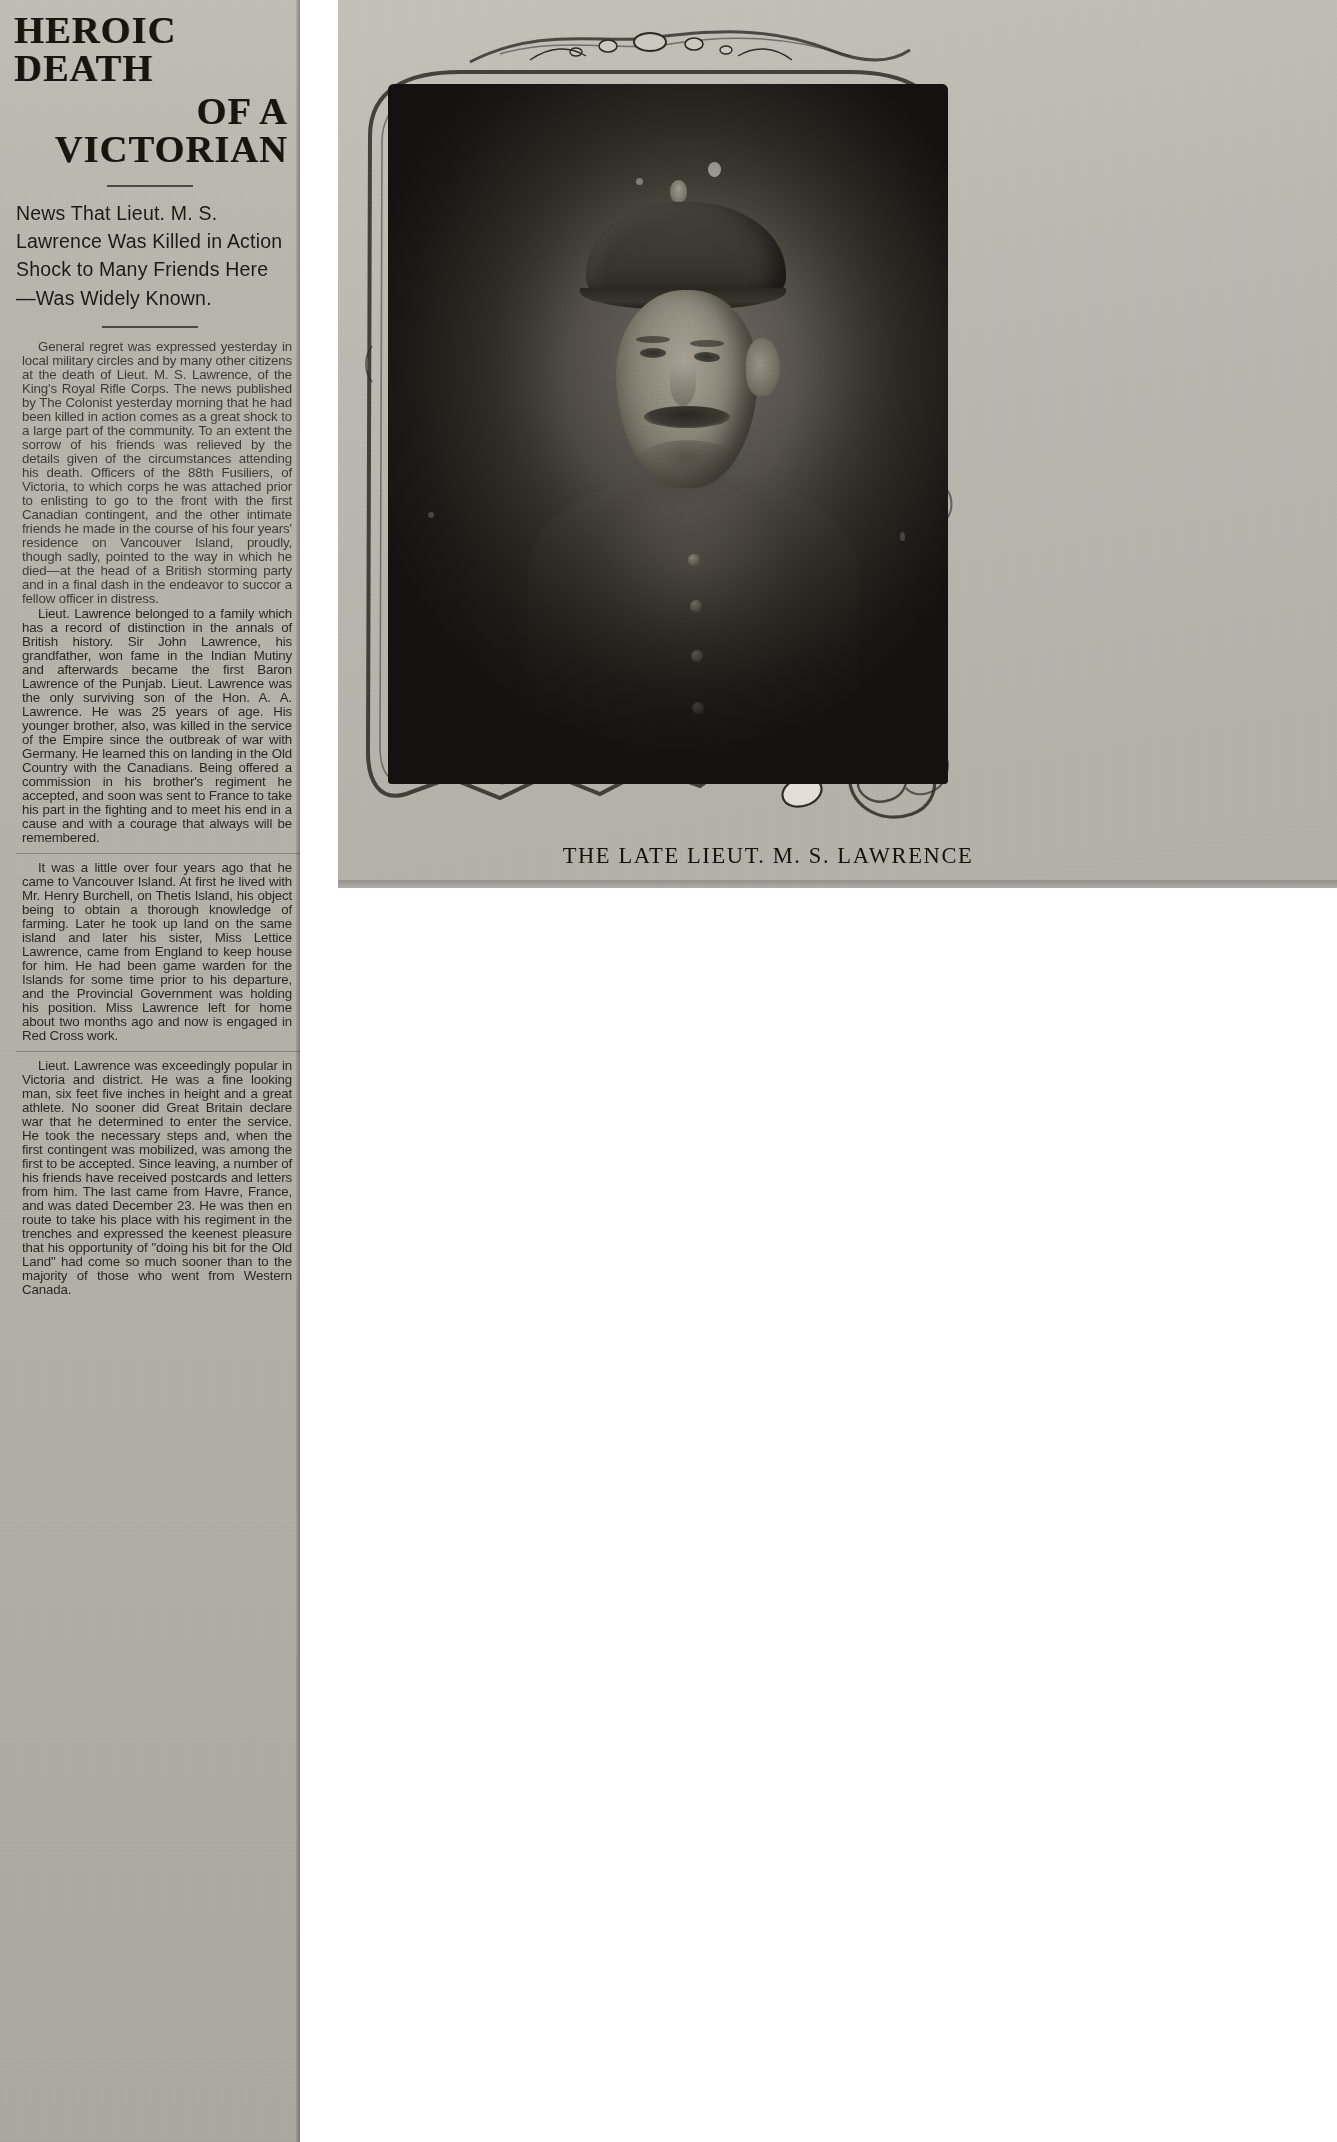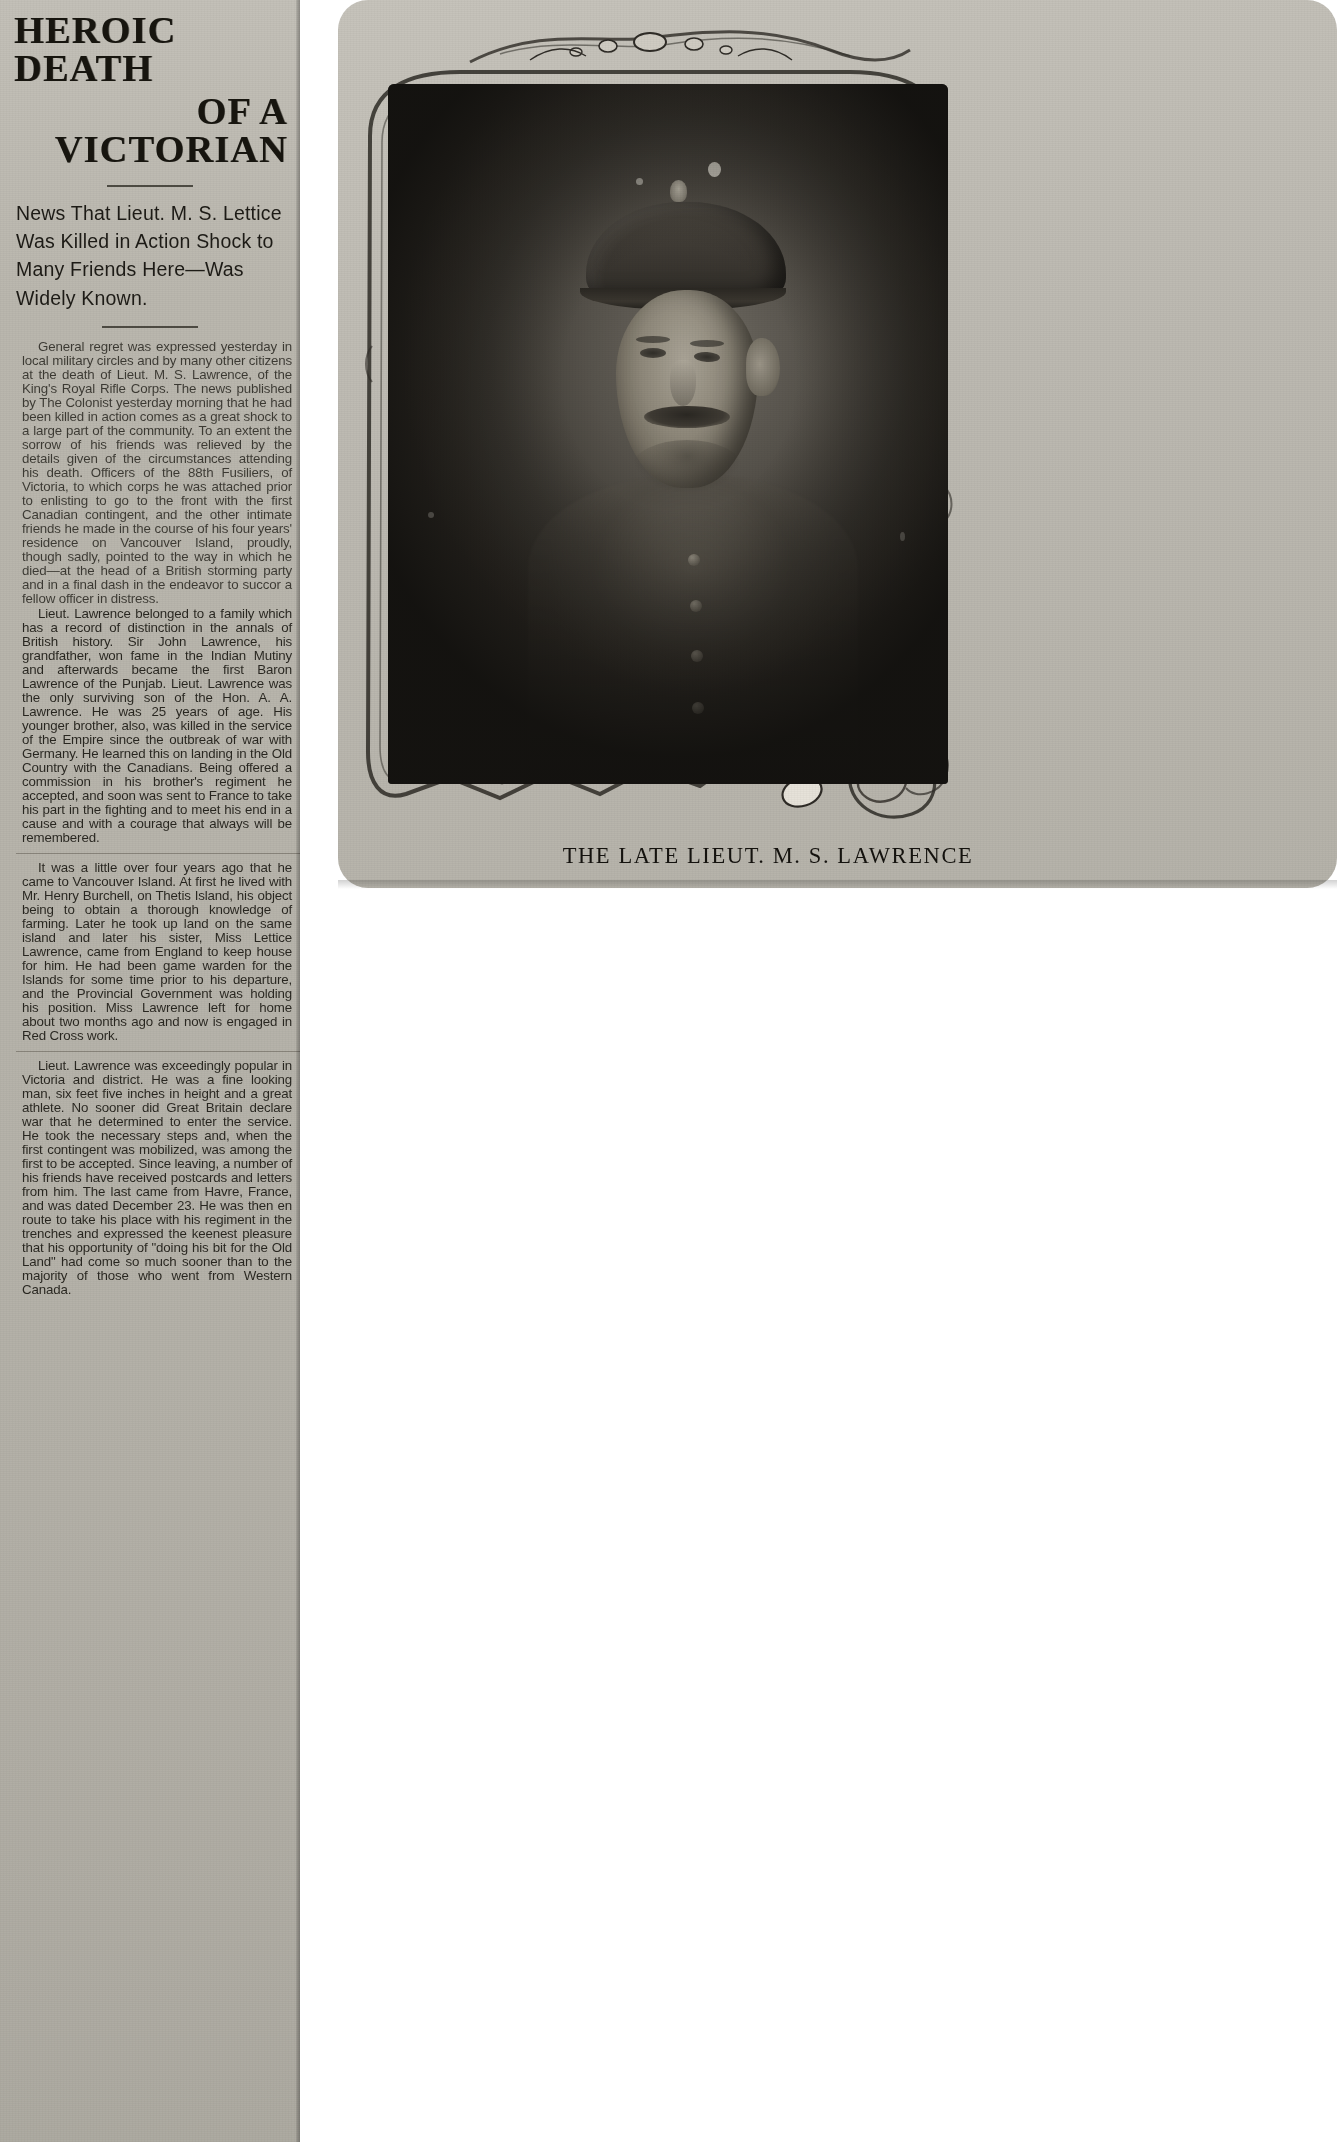--- a/index.html
+++ b/index.html
@@ -121,21 +121,20 @@
   
   #photo-panel {
     position: absolute;
     left: 338px;
     top: 0;
     width: 999px;
     height: 888px;
     background: #bdbab2;
     background-image: linear-gradient(170deg, #c6c3bb 0%, #bcb9b1 45%, #b5b2a9 100%);
     overflow: hidden;
-    border-radius: 30px;
   }
   #photo-frame-wrap {
     position: absolute;
     left: 12px;
     top: 16px;
     width: 620px;
     height: 820px;
   }
 
   .art-frame {
@@ -303,21 +302,21 @@
 
   <div id="clipping">
 
     <div class="headline-block">
       <div class="headline-line hl-1">HEROIC DEATH</div>
       <div class="headline-line hl-2">OF A VICTORIAN</div>
     </div>
 
     <div class="rule"></div>
 
-    <div class="subhead">News That Lieut. M. S. Lettice Was Killed in Action Shock to Many Friends Here—Was Widely Known.</div>
+    <div class="subhead">News That Lieut. M. S. Lawrence Was Killed in Action Shock to Many Friends Here—Was Widely Known.</div>
 
     <div class="rule wide"></div>
 
     <div class="body-col">
       <p class="para first-faint">General regret was expressed yesterday in local military circles and by many other citizens at the death of Lieut. M. S. Lawrence, of the King's Royal Rifle Corps. The news published by The Colonist yesterday morning that he had been killed in action comes as a great shock to a large part of the community. To an extent the sorrow of his friends was relieved by the details given of the circumstances attending his death. Officers of the 88th Fusiliers, of Victoria, to which corps he was attached prior to enlisting to go to the front with the first Canadian contingent, and the other intimate friends he made in the course of his four years' residence on Vancouver Island, proudly, though sadly, pointed to the way in which he died—at the head of a British storming party and in a final dash in the endeavor to succor a fellow officer in distress.</p>
       <p class="para">Lieut. Lawrence belonged to a family which has a record of distinction in the annals of British history. Sir John Lawrence, his grandfather, won fame in the Indian Mutiny and afterwards became the first Baron Lawrence of the Punjab. Lieut. Lawrence was the only surviving son of the Hon. A. A. Lawrence. He was 25 years of age. His younger brother, also, was killed in the service of the Empire since the outbreak of war with Germany. He learned this on landing in the Old Country with the Canadians. Being offered a commission in his brother's regiment he accepted, and soon was sent to France to take his part in the fighting and to meet his end in a cause and with a courage that always will be remembered.</p>
       <hr class="hr-sep">
       <p class="para">It was a little over four years ago that he came to Vancouver Island. At first he lived with Mr. Henry Burchell, on Thetis Island, his object being to obtain a thorough knowledge of farming. Later he took up land on the same island and later his sister, Miss Lettice Lawrence, came from England to keep house for him. He had been game warden for the Islands for some time prior to his departure, and the Provincial Government was holding his position. Miss Lawrence left for home about two months ago and now is engaged in Red Cross work.</p>
       <hr class="hr-sep">
       <p class="para">Lieut. Lawrence was exceedingly popular in Victoria and district. He was a fine looking man, six feet five inches in height and a great athlete. No sooner did Great Britain declare war that he determined to enter the service. He took the necessary steps and, when the first contingent was mobilized, was among the first to be accepted. Since leaving, a number of his friends have received postcards and letters from him. The last came from Havre, France, and was dated December 23. He was then en route to take his place with his regiment in the trenches and expressed the keenest pleasure that his opportunity of "doing his bit for the Old Land" had come so much sooner than to the majority of those who went from Western Canada.</p>

